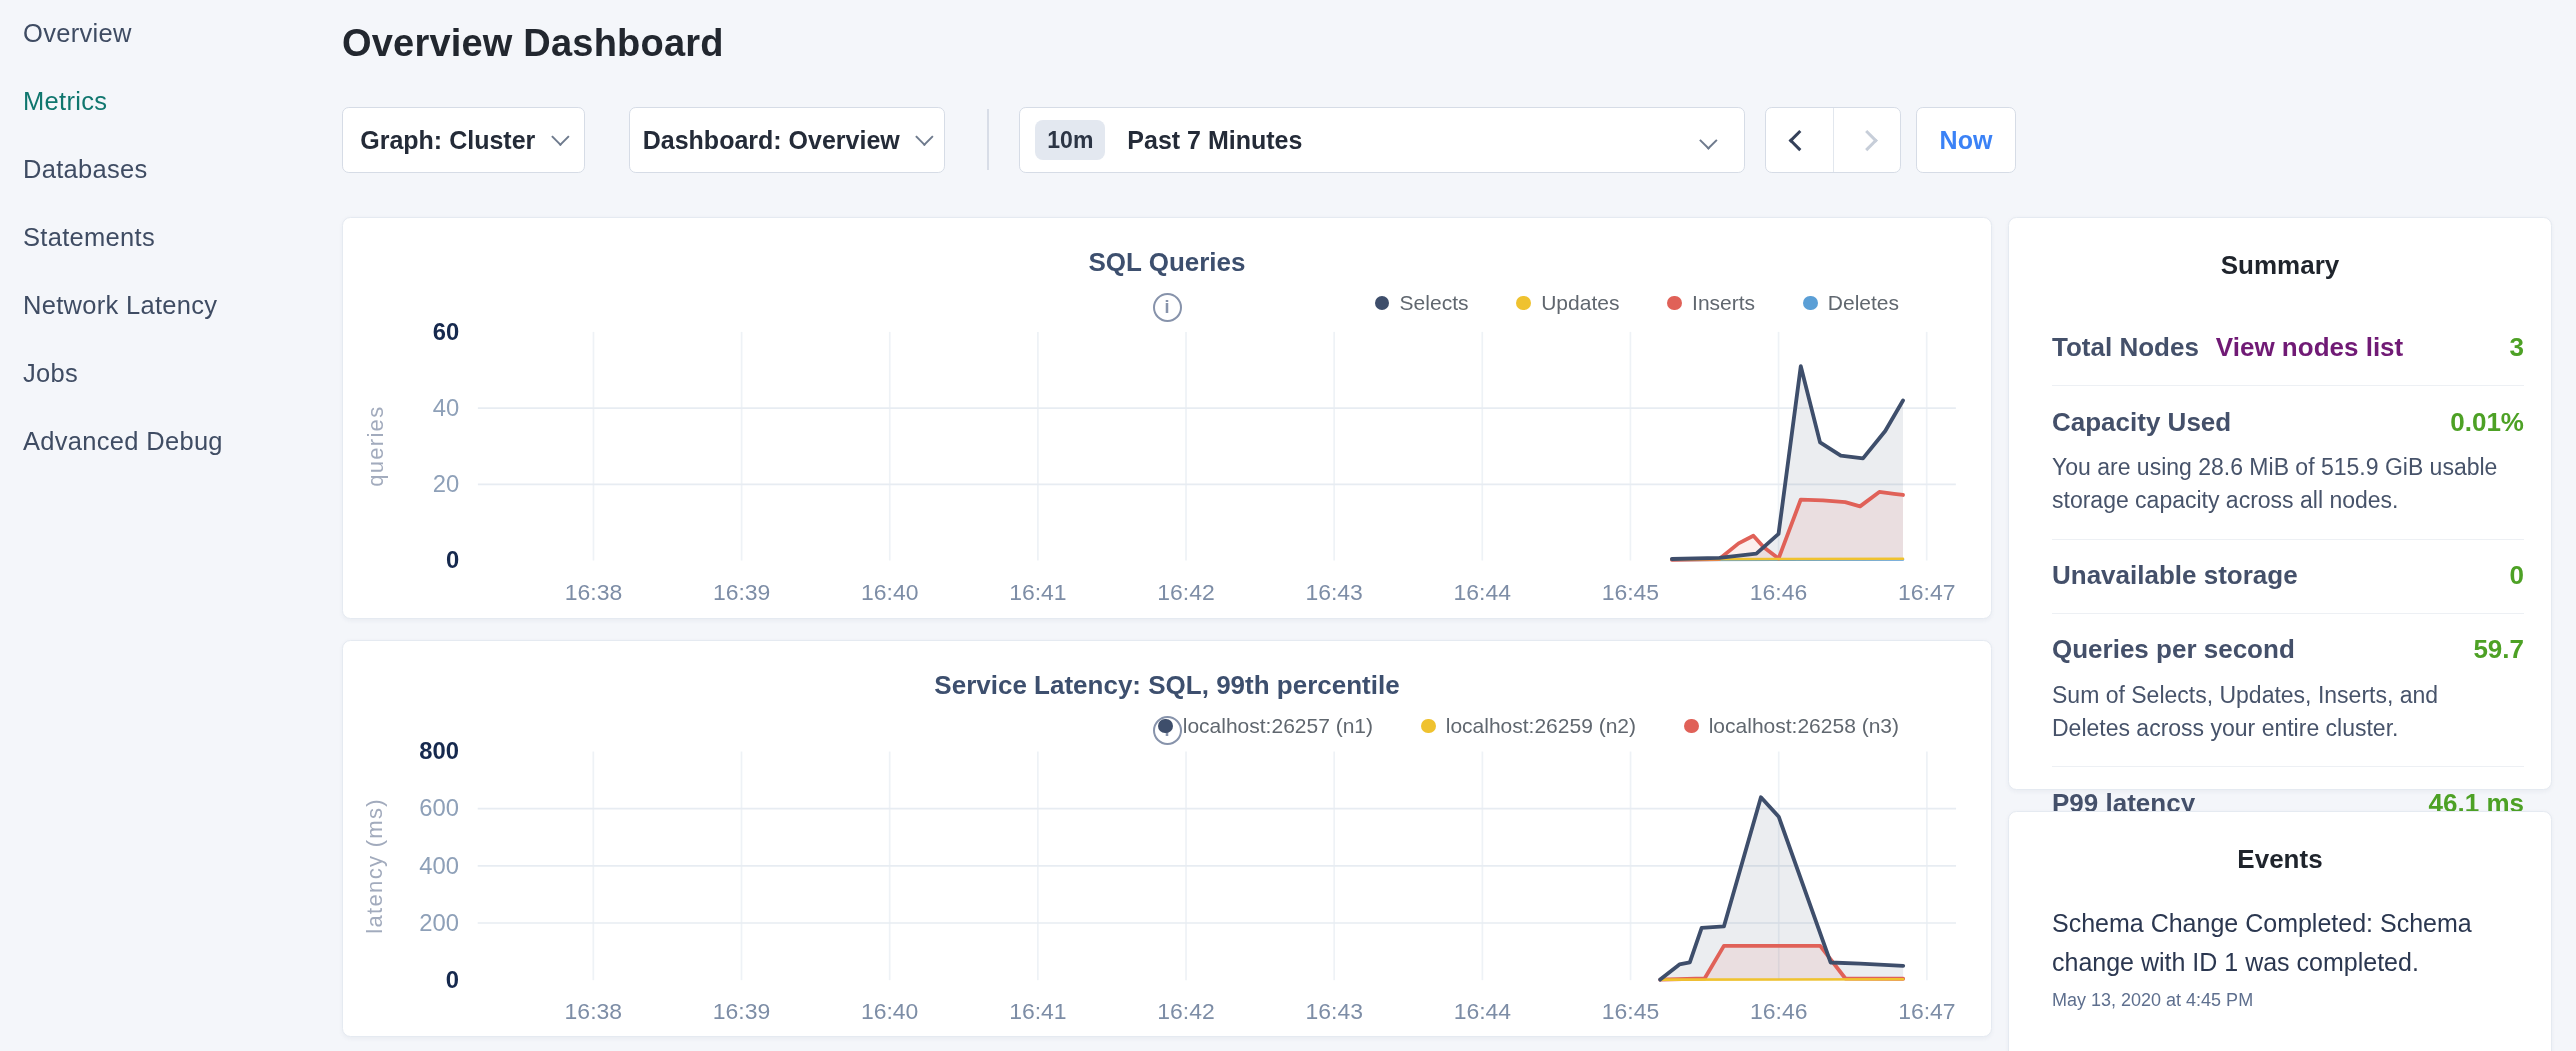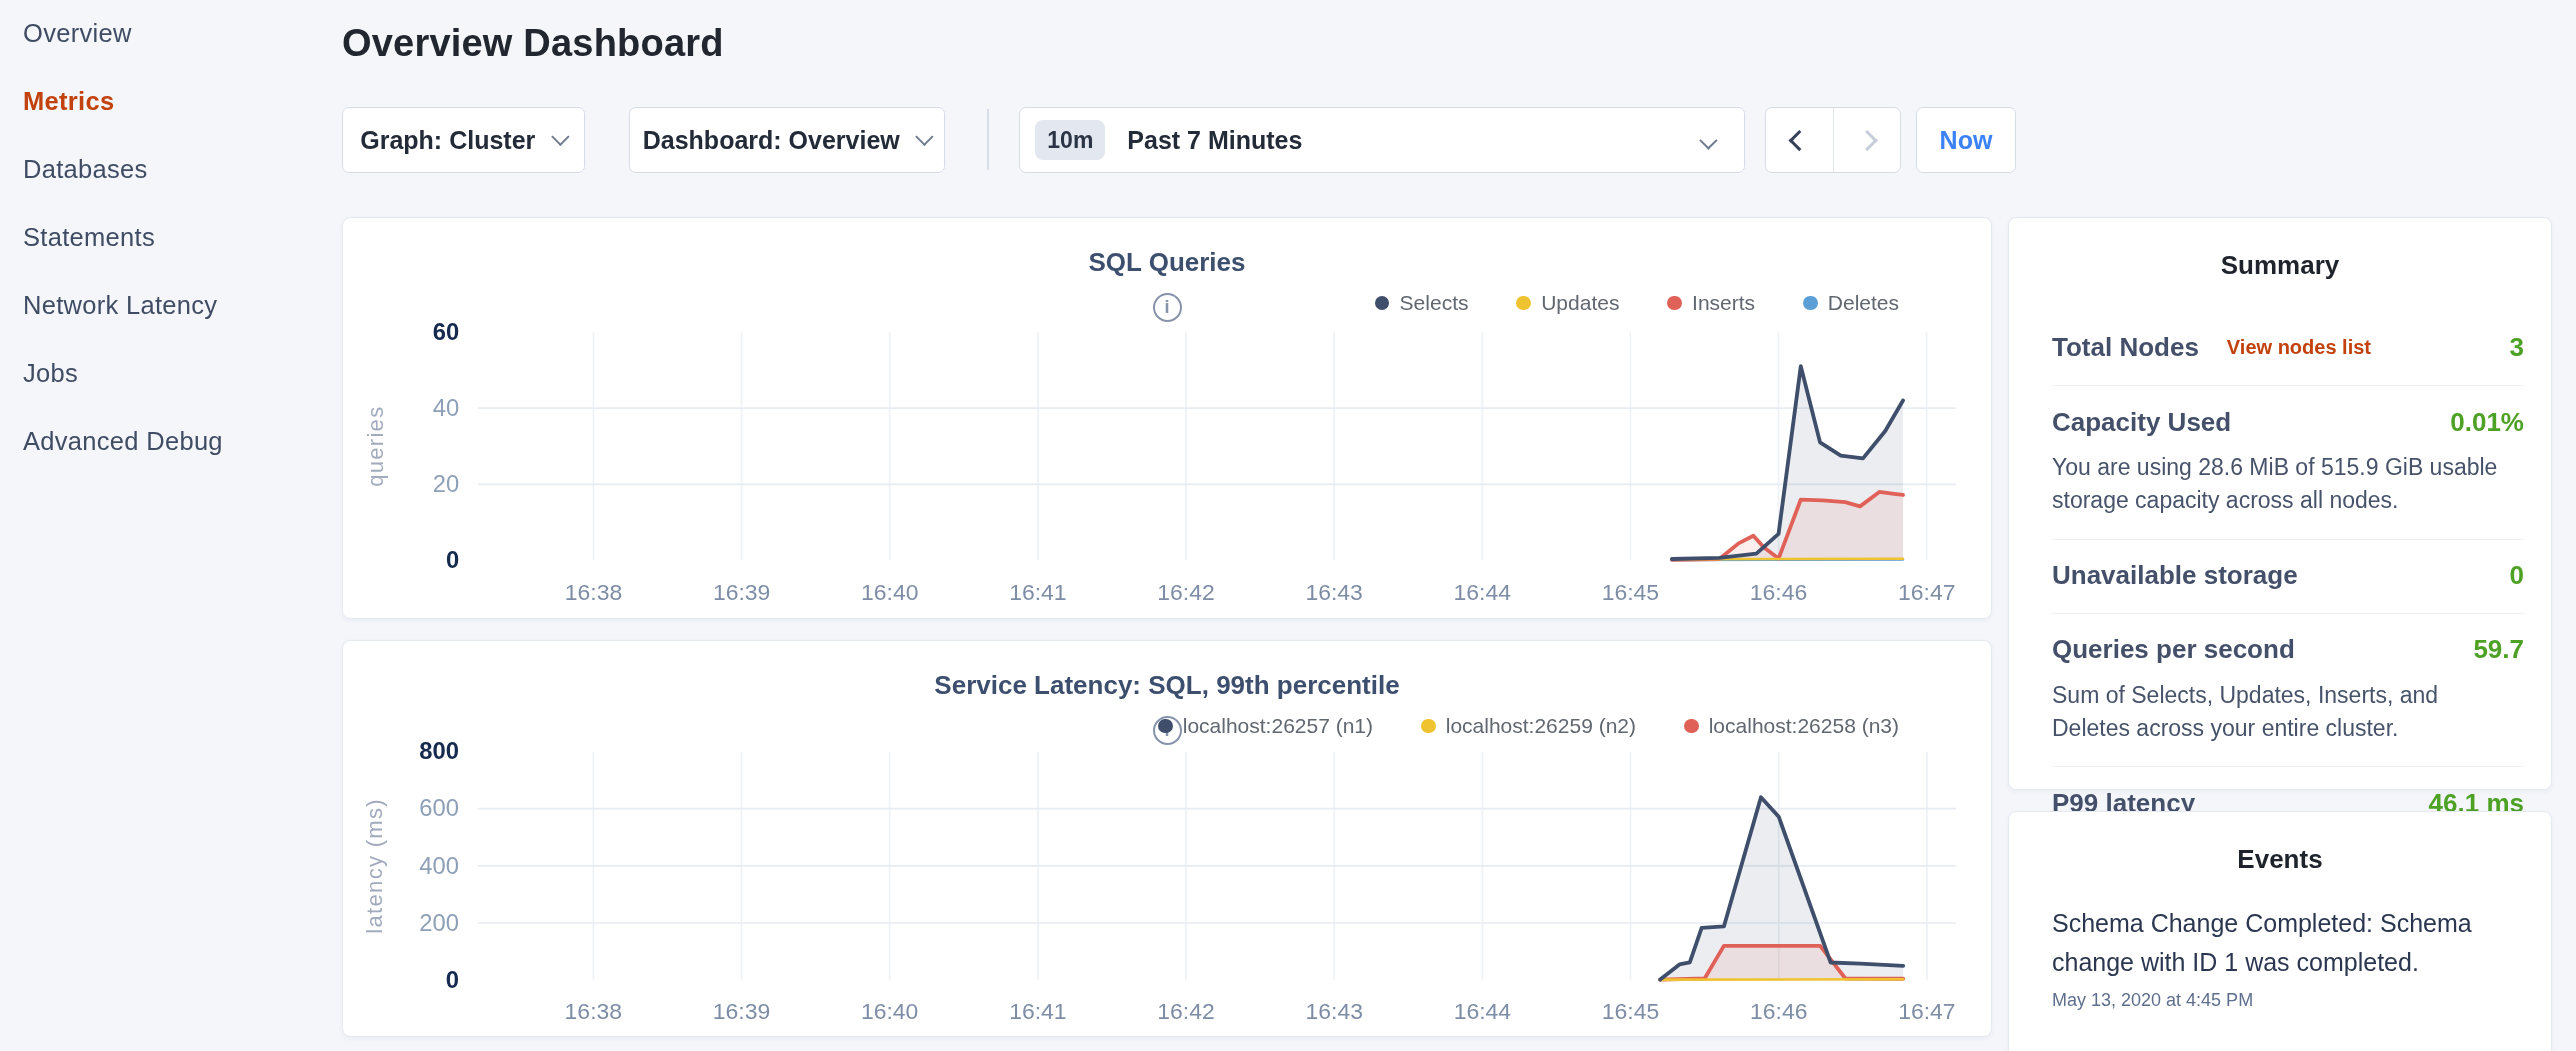--- a/index.html
+++ b/index.html
@@ -9,21 +9,21 @@
     font-family:"Liberation Sans", sans-serif;
     color:#3f4c63;
     position:relative;
   }
   
   .sidebar { position:absolute; left:0; top:0; width:340px; height:1051px; }
   .side-item {
     position:absolute; left:23px; font-size:25.5px; color:#3f4c63; cursor:pointer;
     letter-spacing:0.3px;
   }
-  .side-item.active { color:#c2410c; font-weight:700; }
+  .side-item.active { color:#0f766e; font-weight:400; }
   
   .page-title {
     position:absolute; left:342px; top:22px; font-size:38px; font-weight:700; color:#22272f;
     letter-spacing:0.2px;
   }
   .controls { position:absolute; left:342px; top:107px; height:66px; }
   .btn {
     position:absolute; top:0; height:66px; background:#fff; border:1.7px solid #d6dce6;
     border-radius:6.8px; display:flex; align-items:center; justify-content:center;
     font-size:25px; font-weight:700; color:#242b38; cursor:pointer;
@@ -62,23 +62,23 @@
   .info-icon::before { content:"i"; }
   .legend { position:absolute; right:92px; top:73px; display:flex; gap:48px; align-items:center; }
   .legend-item { display:flex; gap:10.2px; align-items:center; font-size:21px; color:#60676f; cursor:pointer; }
   .legend-dot { width:14.5px; height:14.5px; border-radius:50%; }
   svg text { font-family:"Liberation Sans", sans-serif; }
   
   .panel-title { text-align:center; font-size:26px; font-weight:700; color:#1f242c; padding-top:32px; }
   .summary-body { padding:31px 27px 0 43px; }
   .srow { padding:20.4px 0 22px 0; border-bottom:1.7px solid #edf0f4; }
   .srow:last-child { border-bottom:none; }
-  .srow-main { display:flex; align-items:center; }
+  .srow-main { display:flex; align-items:flex-start; }
   .srow-label { font-size:26px; font-weight:700; color:#44506a; }
-  .srow-link { font-size:20px; font-weight:700; color:#c2410c; margin-left:28px; cursor:pointer; }
+  .srow-link { font-size:26px; font-weight:700; color:#701a75; margin-left:17px; cursor:pointer; }
   .srow-value { font-size:26px; font-weight:700; color:#4da125; margin-left:auto; }
   .srow-desc { font-size:23px; color:#47536a; line-height:1.42; margin-top:13.6px; padding-right:10.2px; }
   
   .events-body { padding:29px 34px 0 43px; }
   .event-text { font-size:25px; color:#2b3750; line-height:1.55; }
   .event-time { font-size:18px; color:#5e6f8e; margin-top:8.5px; }
 </style>
 </head>
 <body>
 

